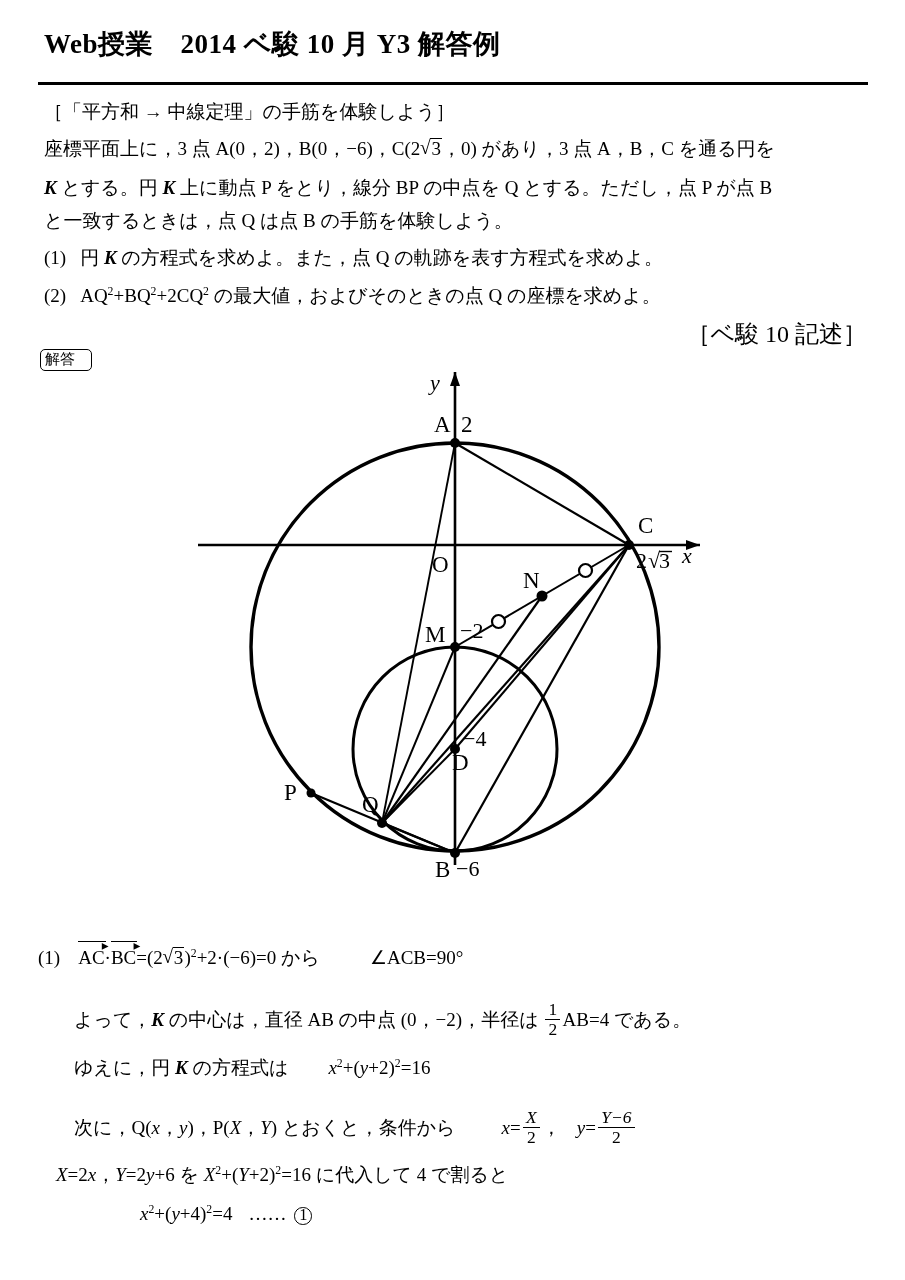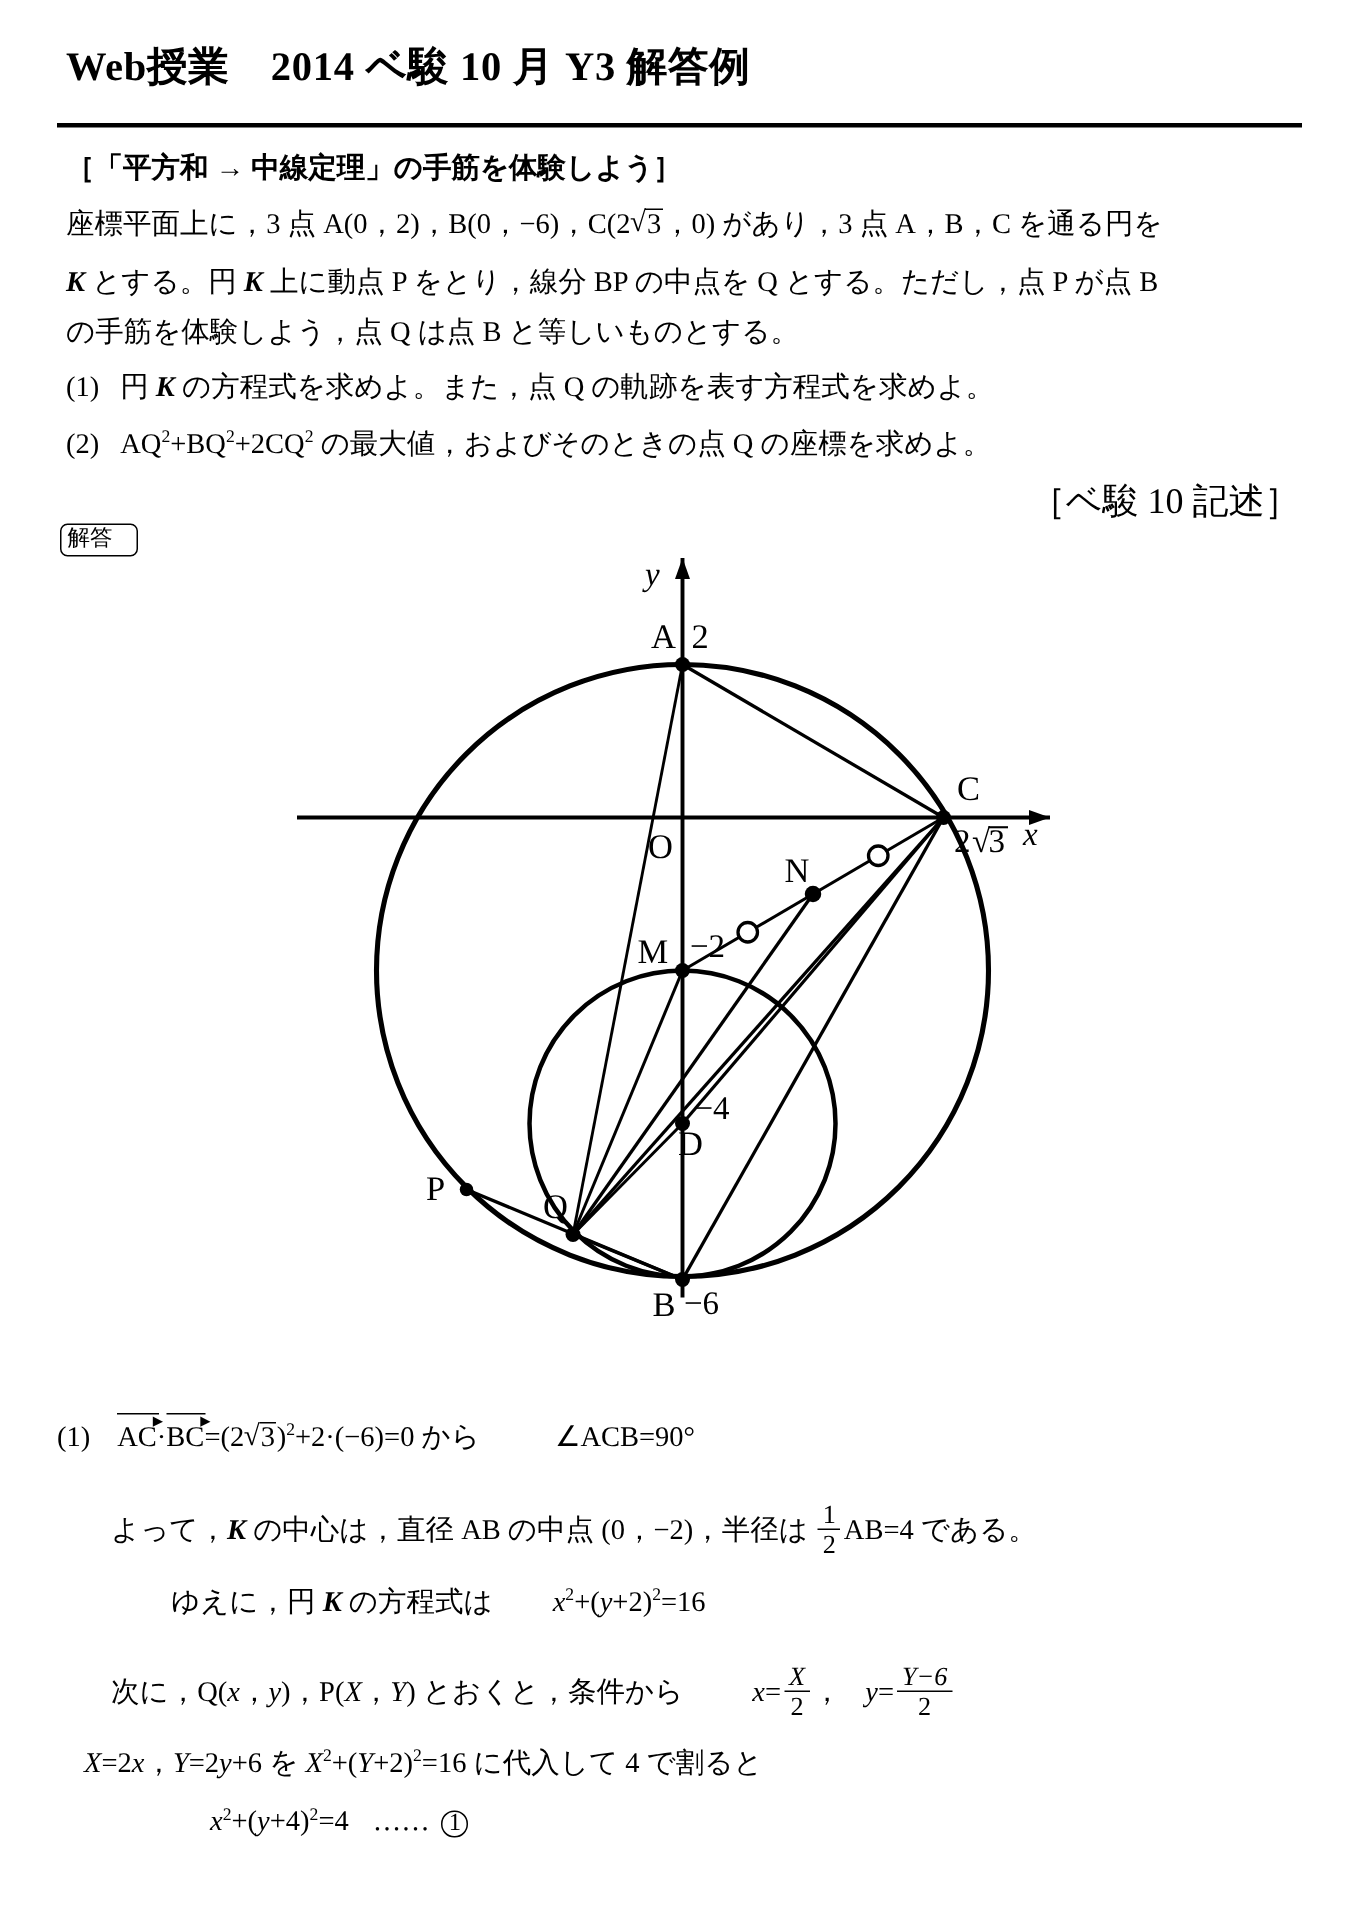--- a/index.html
+++ b/index.html
@@ -21,21 +21,21 @@
   }
   .title .lat{font-family:"Liberation Serif",serif;font-weight:bold;}
   .rule{
     position:absolute;left:38px;top:82px;width:830px;height:3px;
     background:#000;
   }
 
   
   .bracket-head{
     position:absolute;left:44px;top:99px;
-    font-size:19px;font-weight:bold;white-space:nowrap;
+    font-size:19px;font-weight:normal;white-space:nowrap;
   }
   .body-line{
     position:absolute;left:44px;
     font-size:19px;white-space:nowrap;
   }
   .ital{font-style:italic;font-weight:bold;}
   .itm{font-style:italic;}
   sup.p{font-size:.62em;vertical-align:super;}
 
   
@@ -106,21 +106,21 @@
   <div class="rule"></div>
 
   <div class="bracket-head">［「平方和 → 中線定理」の手筋を体験しよう］</div>
 
   <div class="body-line" style="top:136px;">
     <span>座標平面上に，3 点 A(0，2)，B(0，−6)，C(2</span><span class="rad"><span class="bar">3</span></span><span>，0) があり，3 点 A，B，C を通る円を</span>
   </div>
   <div class="body-line" style="top:175px;">
     <span class="ital">K</span><span> とする。円 </span><span class="ital">K</span><span> 上に動点 P をとり，線分 BP の中点を Q とする。ただし，点 P が点 B</span>
   </div>
-  <div class="body-line" style="top:208px;">の手筋を体験しよう，点 Q は点 B と等しいものとする。</div>
+  <div class="body-line" style="top:208px;">と一致するときは，点 Q は点 B の手筋を体験しよう。</div>
 
   <div class="body-line" style="top:245px;">
     <span>(1)</span><span style="display:inline-block;width:14px;"></span><span>円 </span><span class="ital">K</span><span> の方程式を求めよ。また，点 Q の軌跡を表す方程式を求めよ。</span>
   </div>
 
   <div class="body-line" style="top:283px;">
     <span>(2)</span><span style="display:inline-block;width:14px;"></span><span>AQ</span><sup class="p">2</sup><span>+BQ</span><sup class="p">2</sup><span>+2CQ</span><sup class="p">2</sup><span> の最大値，およびそのときの点 Q の座標を求めよ。</span>
   </div>
 
   <div class="src">［ベ駿 10 記述］</div>
@@ -208,21 +208,21 @@
   </div>
 
   <div class="sol-line" style="left:38px;top:945px;">
     <span>(1)</span><span style="display:inline-block;width:18px;"></span><span class="vec"><span>AC</span><span class="ah">▸</span></span><span>·</span><span class="vec"><span>BC</span><span class="ah">▸</span></span><span>=(2</span><span class="rad"><span class="bar">3</span></span><span>)</span><sup class="p">2</sup><span>+2·(−6)=0 から</span><span style="display:inline-block;width:50px;"></span><span>∠ACB=90°</span>
   </div>
 
   <div class="sol-line" style="left:74px;top:1000px;">
     <span>よって，</span><span class="ital">K</span><span> の中心は，直径 AB の中点 (0，−2)，半径は </span><span class="frac"><span class="n">1</span><span class="d">2</span></span><span>AB=4 である。</span>
   </div>
 
-  <div class="sol-line" style="left:74px;top:1055px;margin-left:40px;">
+  <div class="sol-line" style="left:74px;top:1055px;">
     <span>ゆえに，円 </span><span class="ital">K</span><span> の方程式は</span><span style="display:inline-block;width:40px;"></span><span class="itm">x</span><sup class="p">2</sup><span>+(</span><span class="itm">y</span><span>+2)</span><sup class="p">2</sup><span>=16</span>
   </div>
 
   <div class="sol-line" style="left:74px;top:1108px;">
     <span>次に，</span><span>Q(</span><span class="itm">x</span><span>，</span><span class="itm">y</span><span>)，</span><span>P(</span><span class="itm">X</span><span>，</span><span class="itm">Y</span><span>) とおくと，条件から</span><span style="display:inline-block;width:46px;"></span><span class="itm">x</span><span>=</span><span class="frac"><span class="n itm">X</span><span class="d">2</span></span><span>，</span><span style="display:inline-block;width:16px;"></span><span class="itm">y</span><span>=</span><span class="frac"><span class="n itm">Y−6</span><span class="d">2</span></span>
   </div>
 
   <div class="sol-line" style="left:56px;top:1162px;">
     <span class="itm">X</span><span>=2</span><span class="itm">x</span><span>，</span><span class="itm">Y</span><span>=2</span><span class="itm">y</span><span>+6 を </span><span class="itm">X</span><sup class="p">2</sup><span>+(</span><span class="itm">Y</span><span>+2)</span><sup class="p">2</sup><span>=16 に代入して 4 で割ると</span>
   </div>

